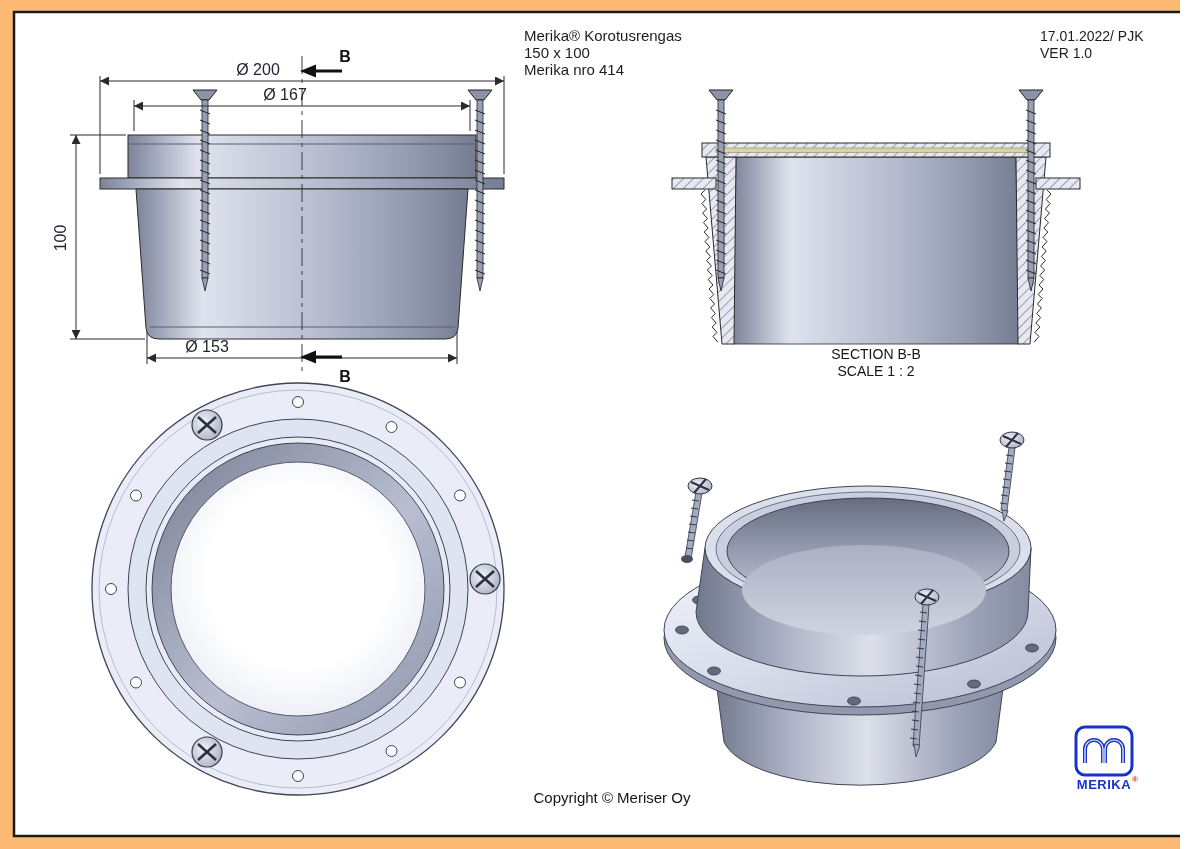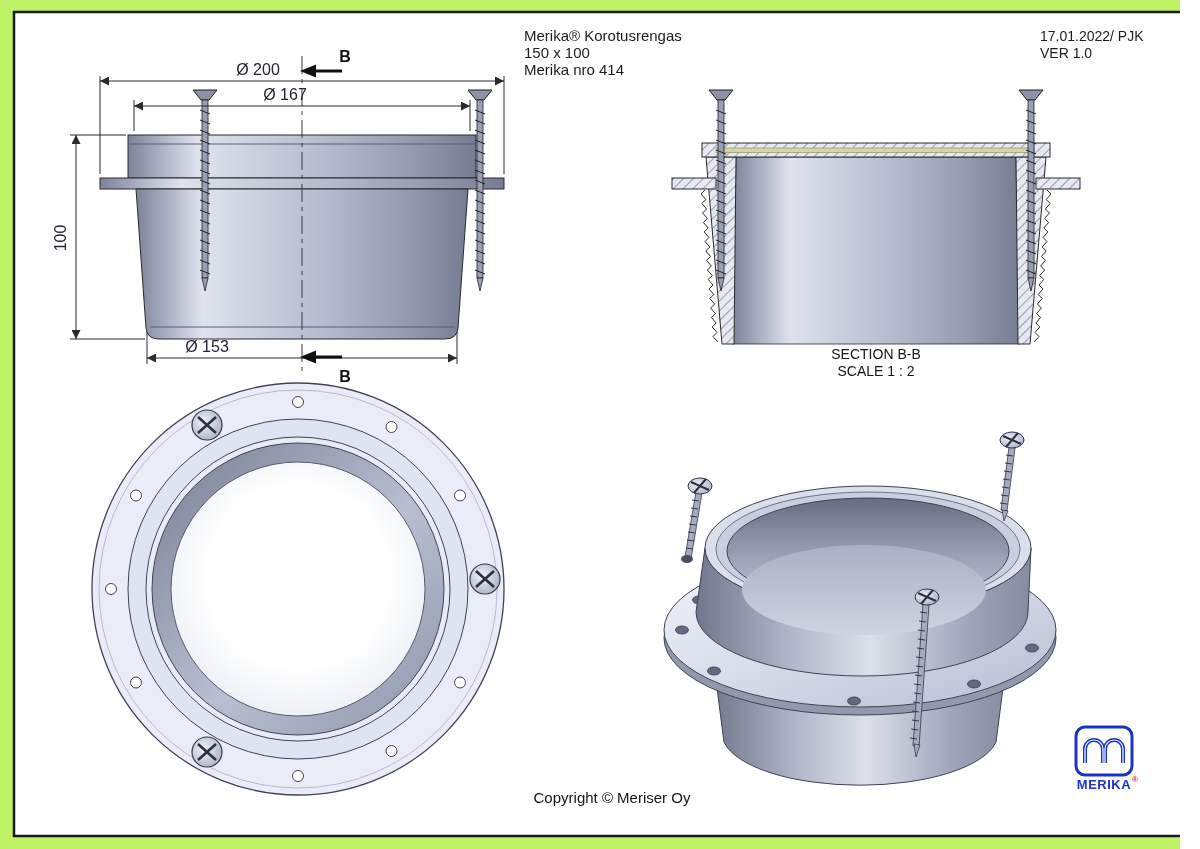--- a/index.html
+++ b/index.html
@@ -1,16 +1,16 @@
 <!DOCTYPE html>
 <html><head>
 <meta charset="utf-8">
 <style>
   html,body{margin:0;padding:0;background:#ffffff;}
-  .sheet{position:relative;width:1180px;height:849px;background:#bef264;overflow:hidden;}
+  .sheet{position:relative;width:1180px;height:849px;background:#fdba74;overflow:hidden;}
   svg{display:block;}
   text{font-family:"Liberation Sans","DejaVu Sans",sans-serif;fill:#1d1d1f;}
   .t15{font-size:15px;}
   .t14{font-size:14px;}
   .dim{font-size:16px;fill:#222433;}
   .secmark{font-size:16px;font-weight:bold;fill:#111;}
   .seclabel{font-size:14px;fill:#15151a;}
   .copyright{font-size:15px;fill:#15151a;}
   .brand{font-size:13px;font-weight:bold;fill:#1733cc;letter-spacing:0.5px;}
   .brandreg{font-size:8px;font-weight:bold;fill:#cc2a1e;}

